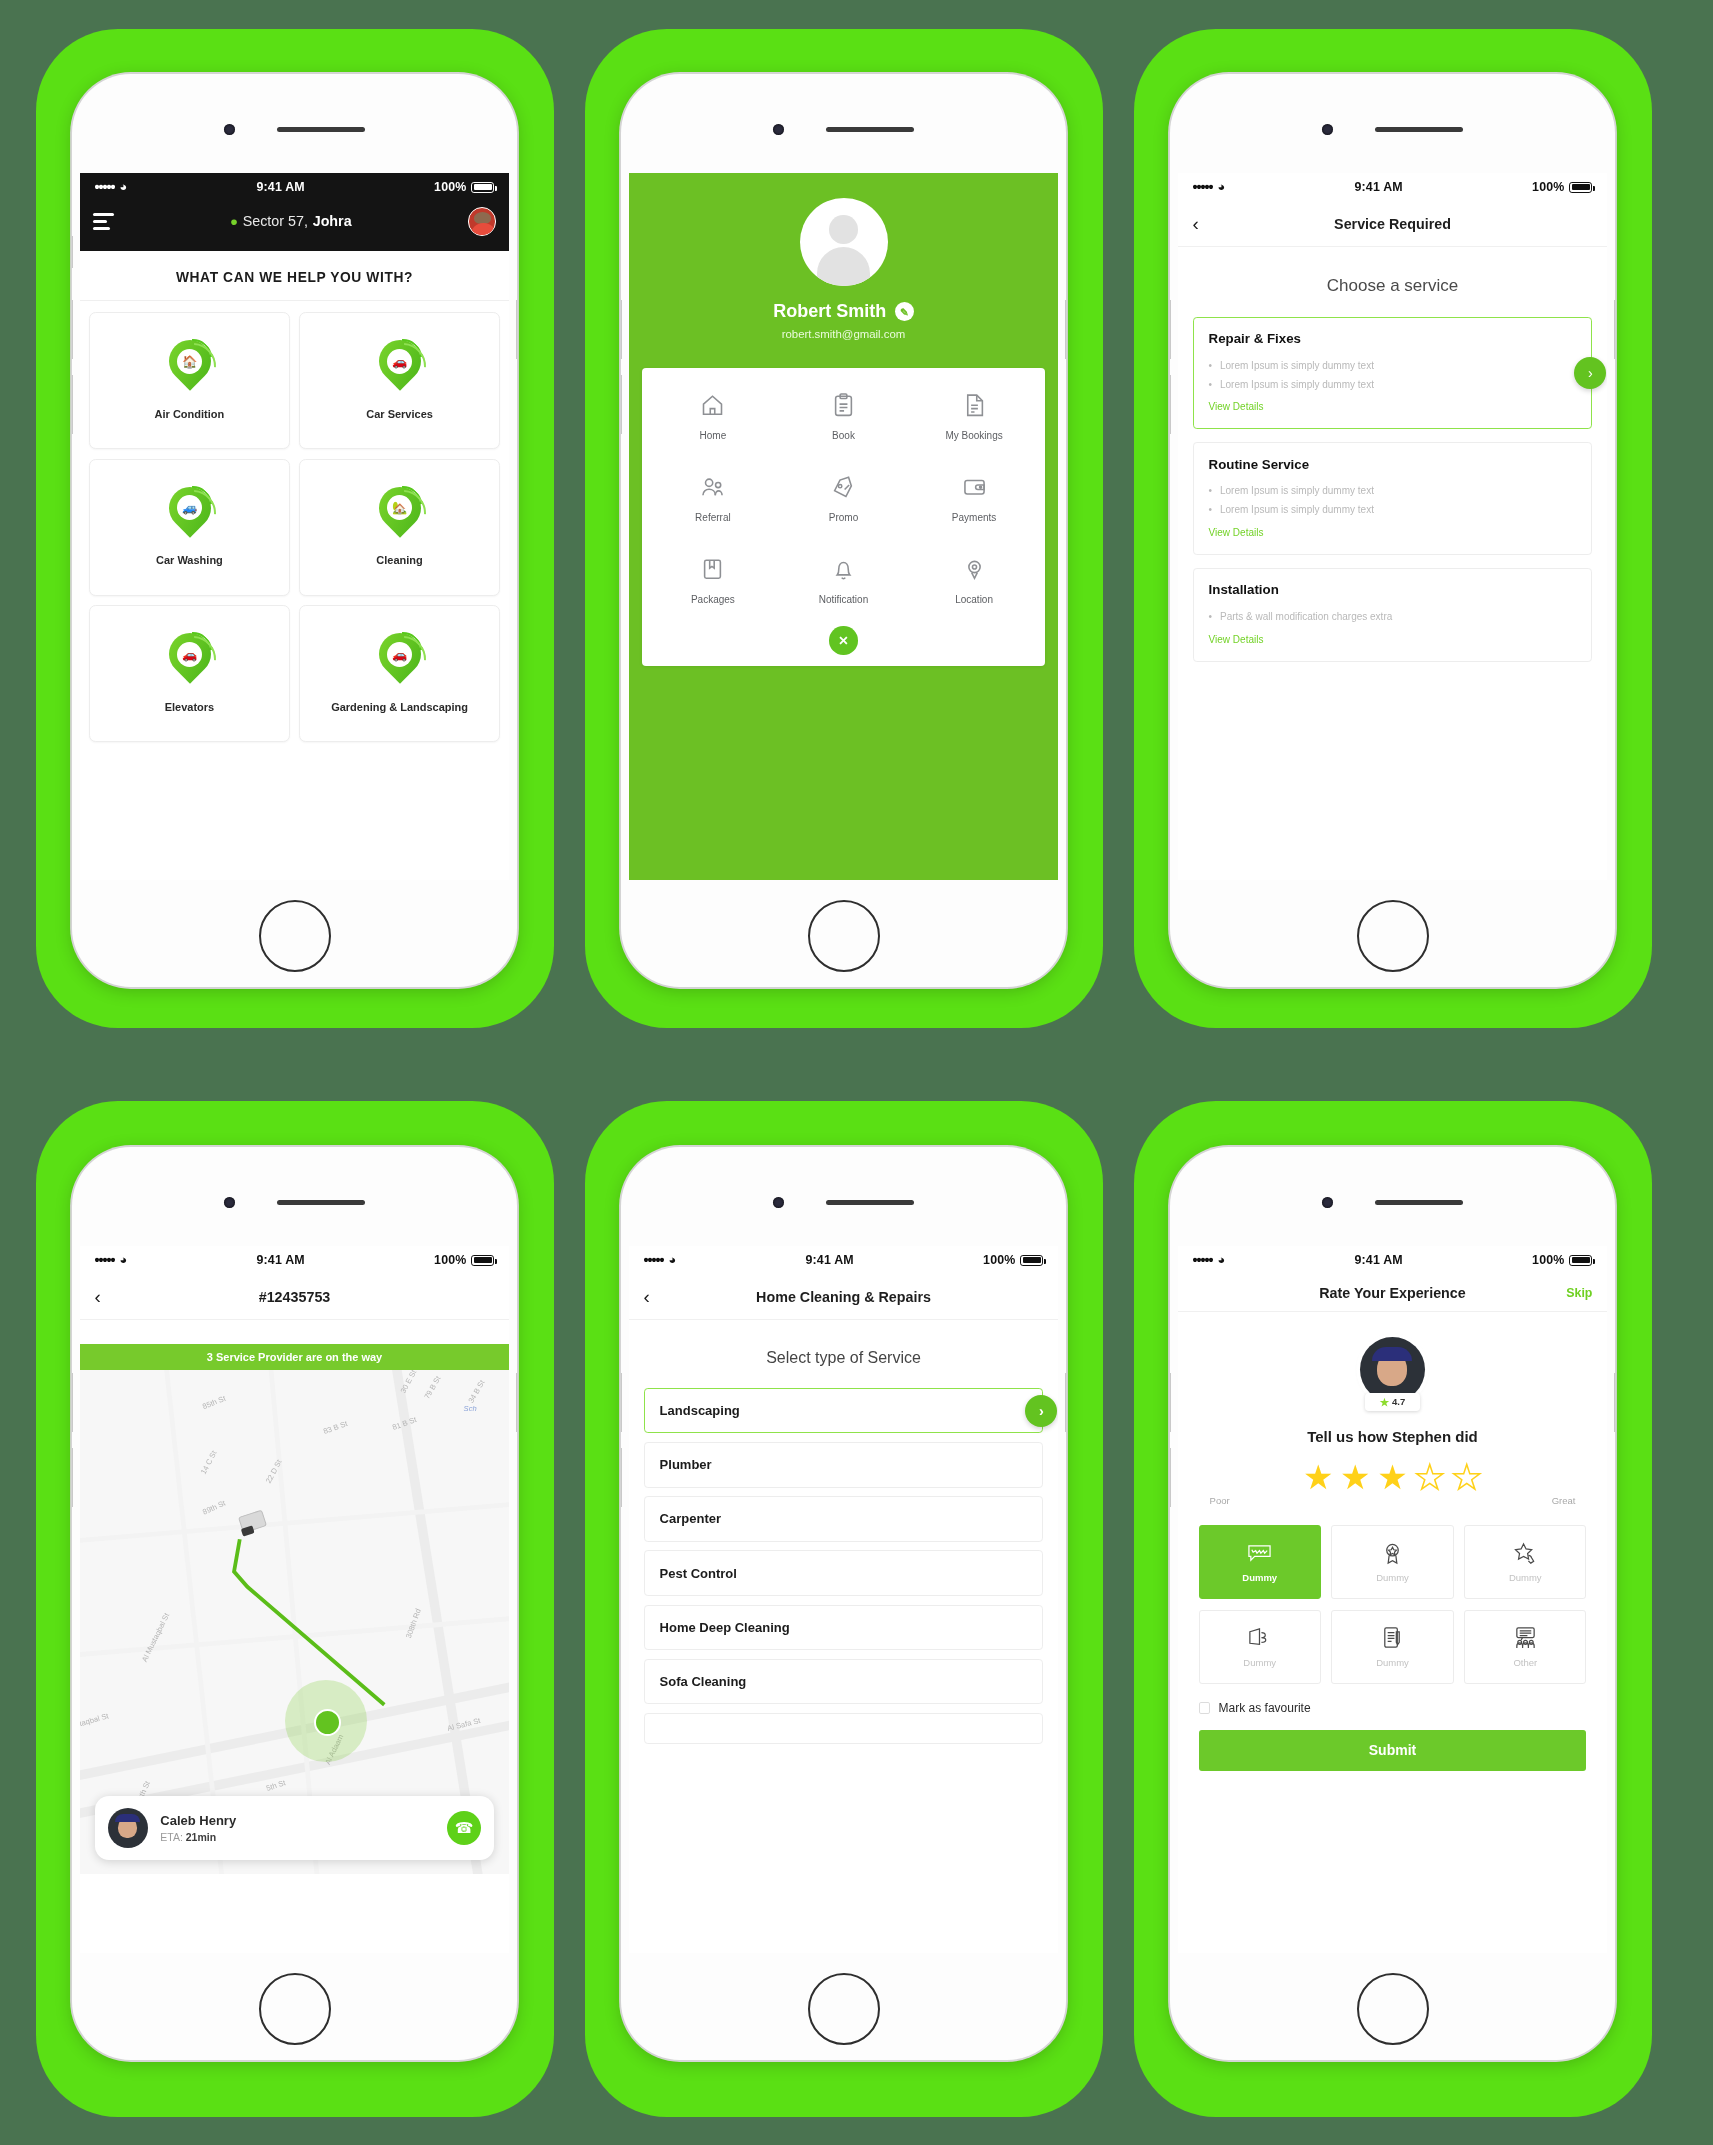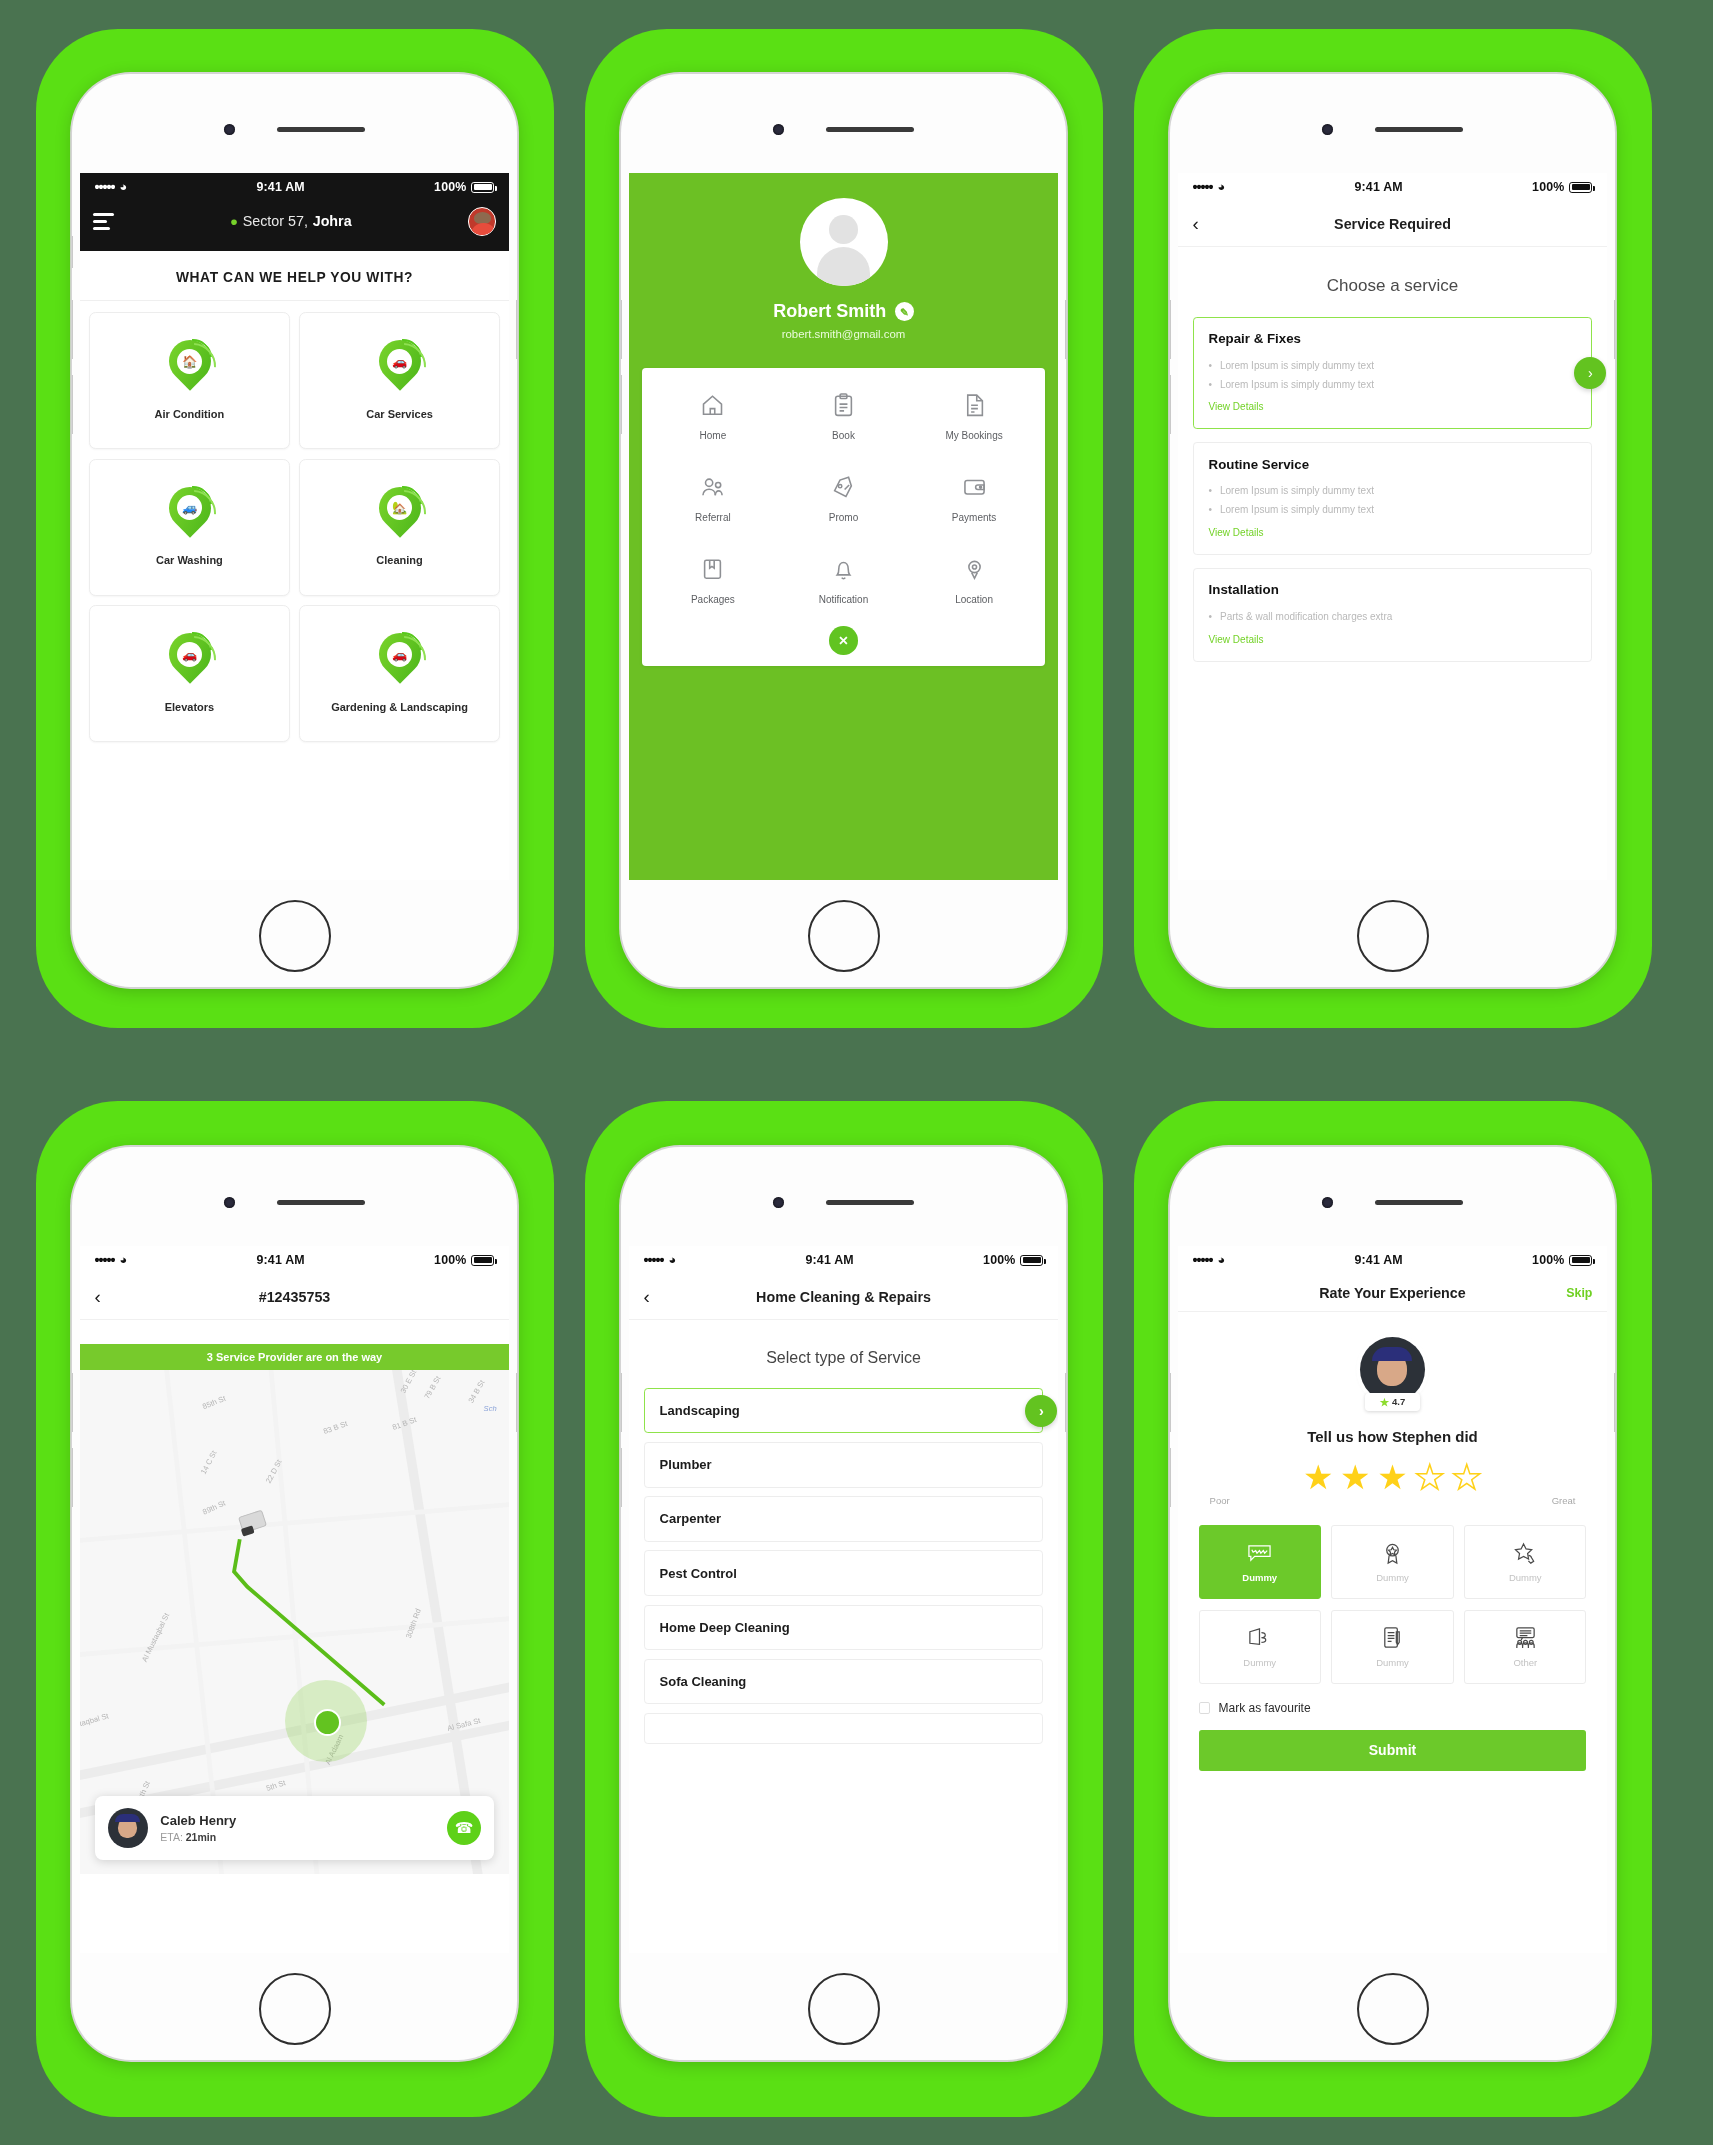--- a/index.html
+++ b/index.html
@@ -156,21 +156,21 @@
   .banner { background:#77ca2c; color:#fff; text-align:center; font-size:11px; font-weight:700; padding:6.7px 0;margin-top:24px; }
   .mapwrap { position:relative; height:504px; background:#f7f7f7; overflow:hidden; }
   .mapwrap svg { position:absolute; inset:0; width:100%; height:100%; }
   .mlbl { position:absolute; font-size:7.6px; color:#b5b5b5; white-space:nowrap; }
   .truck { position:absolute; left:160px; top:143px; width:25px; height:17px; background:#d9d9d9; border:1px solid #bdbdbd; border-radius:2.9px; transform:rotate(-18deg); }
   .truck::after { content:''; position:absolute; left:-1.9px; bottom:-3.8px; width:11.4px; height:7.6px; background:#3a3a3a; border-radius:1.9px; }
   .halo { position:absolute; left:205px; top:310px; width:82px; height:82px; border-radius:50%; background:rgba(124,206,52,.26); }
   .halo::after { content:''; position:absolute; left:29.5px; top:29.5px; width:23px; height:23px; border-radius:50%; background:#63c320; border:2.9px solid #fff; }
   .driver {
     position:absolute; left:15px; right:15px; bottom:13.3px;
-    background:#fff; border-radius:8px; padding:12.4px 13.3px;
+    background:#fff; border-radius:14px; padding:12.4px 13.3px;
     display:flex; align-items:center; gap:12.4px; box-shadow:0 1.9px 9.5px rgba(0,0,0,.15);justify-content:flex-end;
   }
   .dface { width:40px; height:40px; border-radius:50%; background:#2c3138; position:relative; overflow:hidden; flex:none; }
   .dface::before { content:''; position:absolute; left:10.5px; top:8.6px; width:19px; height:21px; border-radius:50% 50% 45% 45%; background:#d8a888; }
   .dface::after { content:''; position:absolute; left:7.6px; top:5.7px; width:25px; height:8.6px; border-radius:12.4px 12.4px 0 0; background:#2b2f7a; }
   .dname { font-size:13px; font-weight:600; color:#2b2b2b; }
   .deta { font-size:10.5px; color:#9a9a9a; margin-top:3.8px; }
   .deta b { color:#3d3d3d; }
   .callbtn { margin-left:auto; width:34px; height:34px; border-radius:50%; background:#5ed118; color:#fff; display:flex; align-items:center; justify-content:center; font-size:15px; }
 
@@ -535,21 +535,21 @@
         <div class="mlbl" style="left:340px; top:13.3px; transform:rotate(-60deg);">79 B St</div>
         <div class="mlbl" style="left:384px; top:17px; transform:rotate(-60deg);">34 B St</div>
         <div class="mlbl" style="left:316px; top:7.6px; transform:rotate(-62deg);">30 E St</div>
         <div class="mlbl" style="left:49px; top:263px; transform:rotate(-64deg);">Al Mustaqbal St</div>
         <div class="mlbl" style="left:318px; top:249px; transform:rotate(-70deg);">308th Rd</div>
         <div class="mlbl" style="left:367px; top:350px; transform:rotate(-14deg);">Al Safa St</div>
         <div class="mlbl" style="left:238px; top:375px; transform:rotate(-64deg);">Al Adaam</div>
         <div class="mlbl" style="left:186px; top:411px; transform:rotate(-18deg);">5th St</div>
         <div class="mlbl" style="left:51px; top:418px; transform:rotate(-66deg);">50th St</div>
         <div class="mlbl" style="left:-5.7px; top:346px; transform:rotate(-16deg);">Staqbal St</div>
-        <div class="mlbl" style="left:404px; top:34px; color:#8ba3d8;font-style:italic;">Sch</div>
+        <div class="mlbl" style="left:384px; top:34px; color:#8ba3d8;font-style:italic;">Sch</div>
         <div class="truck"></div>
         <div class="halo"></div>
         <div class="driver">
           <div class="dface"></div>
           <div>
             <div class="dname">Caleb Henry</div>
             <div class="deta"><span>ETA:</span> <b>21min</b></div>
           </div>
           <div class="callbtn">☎</div>
         </div>

